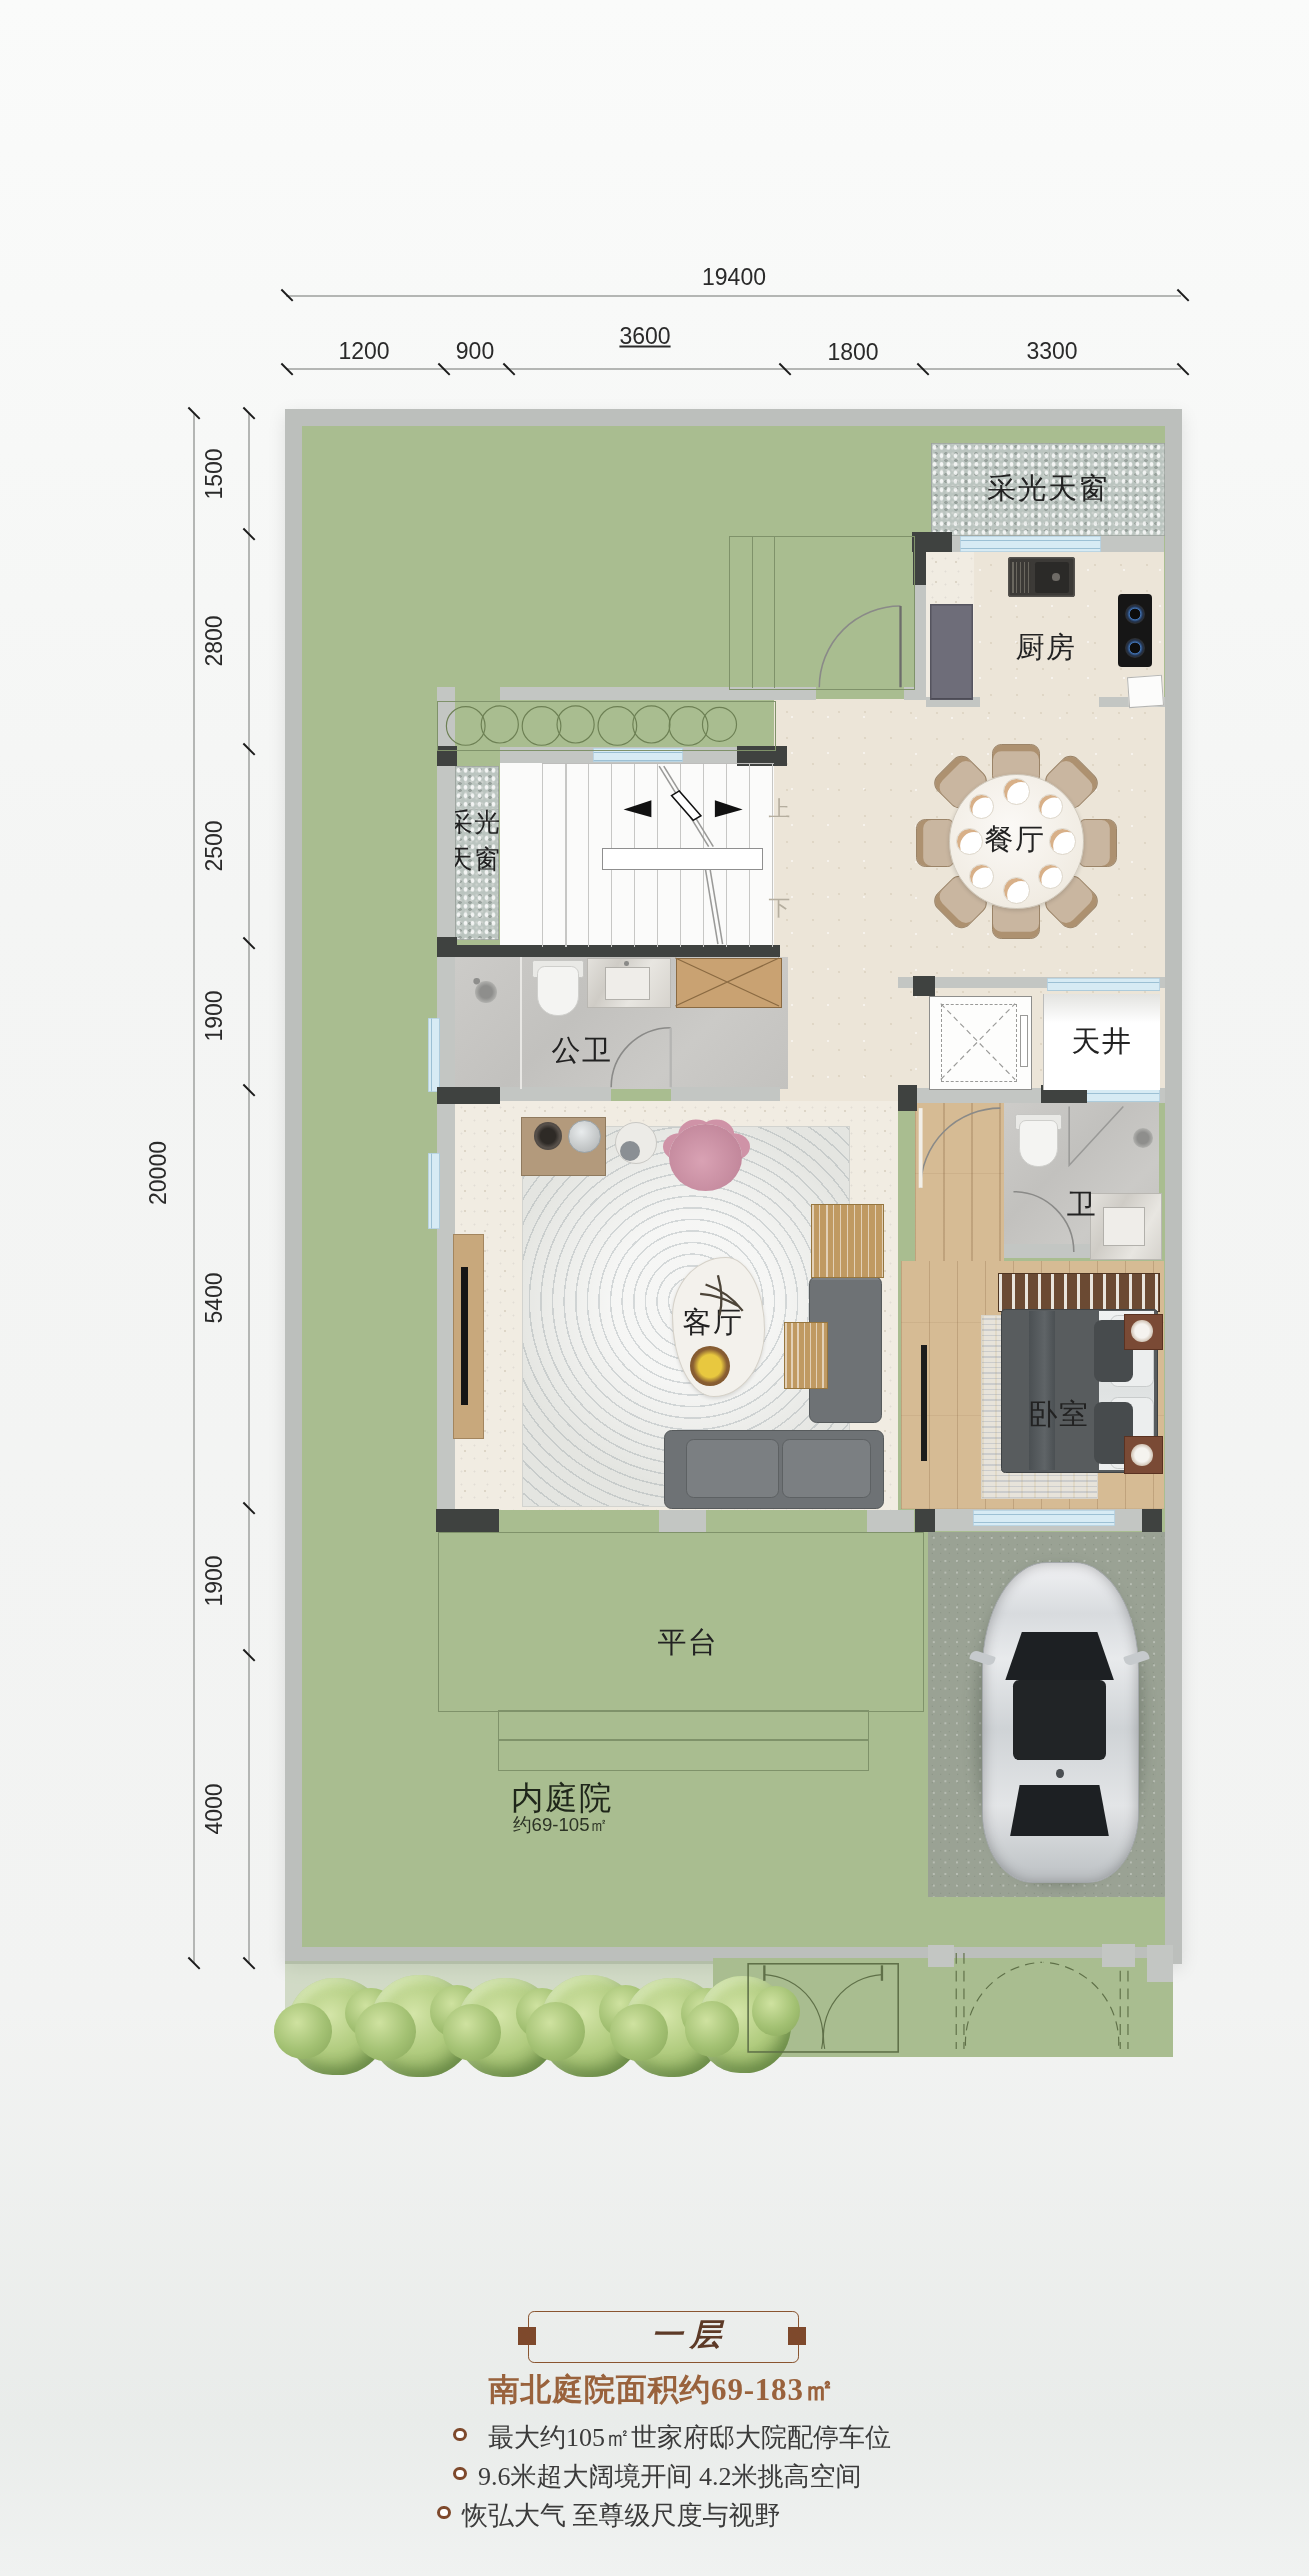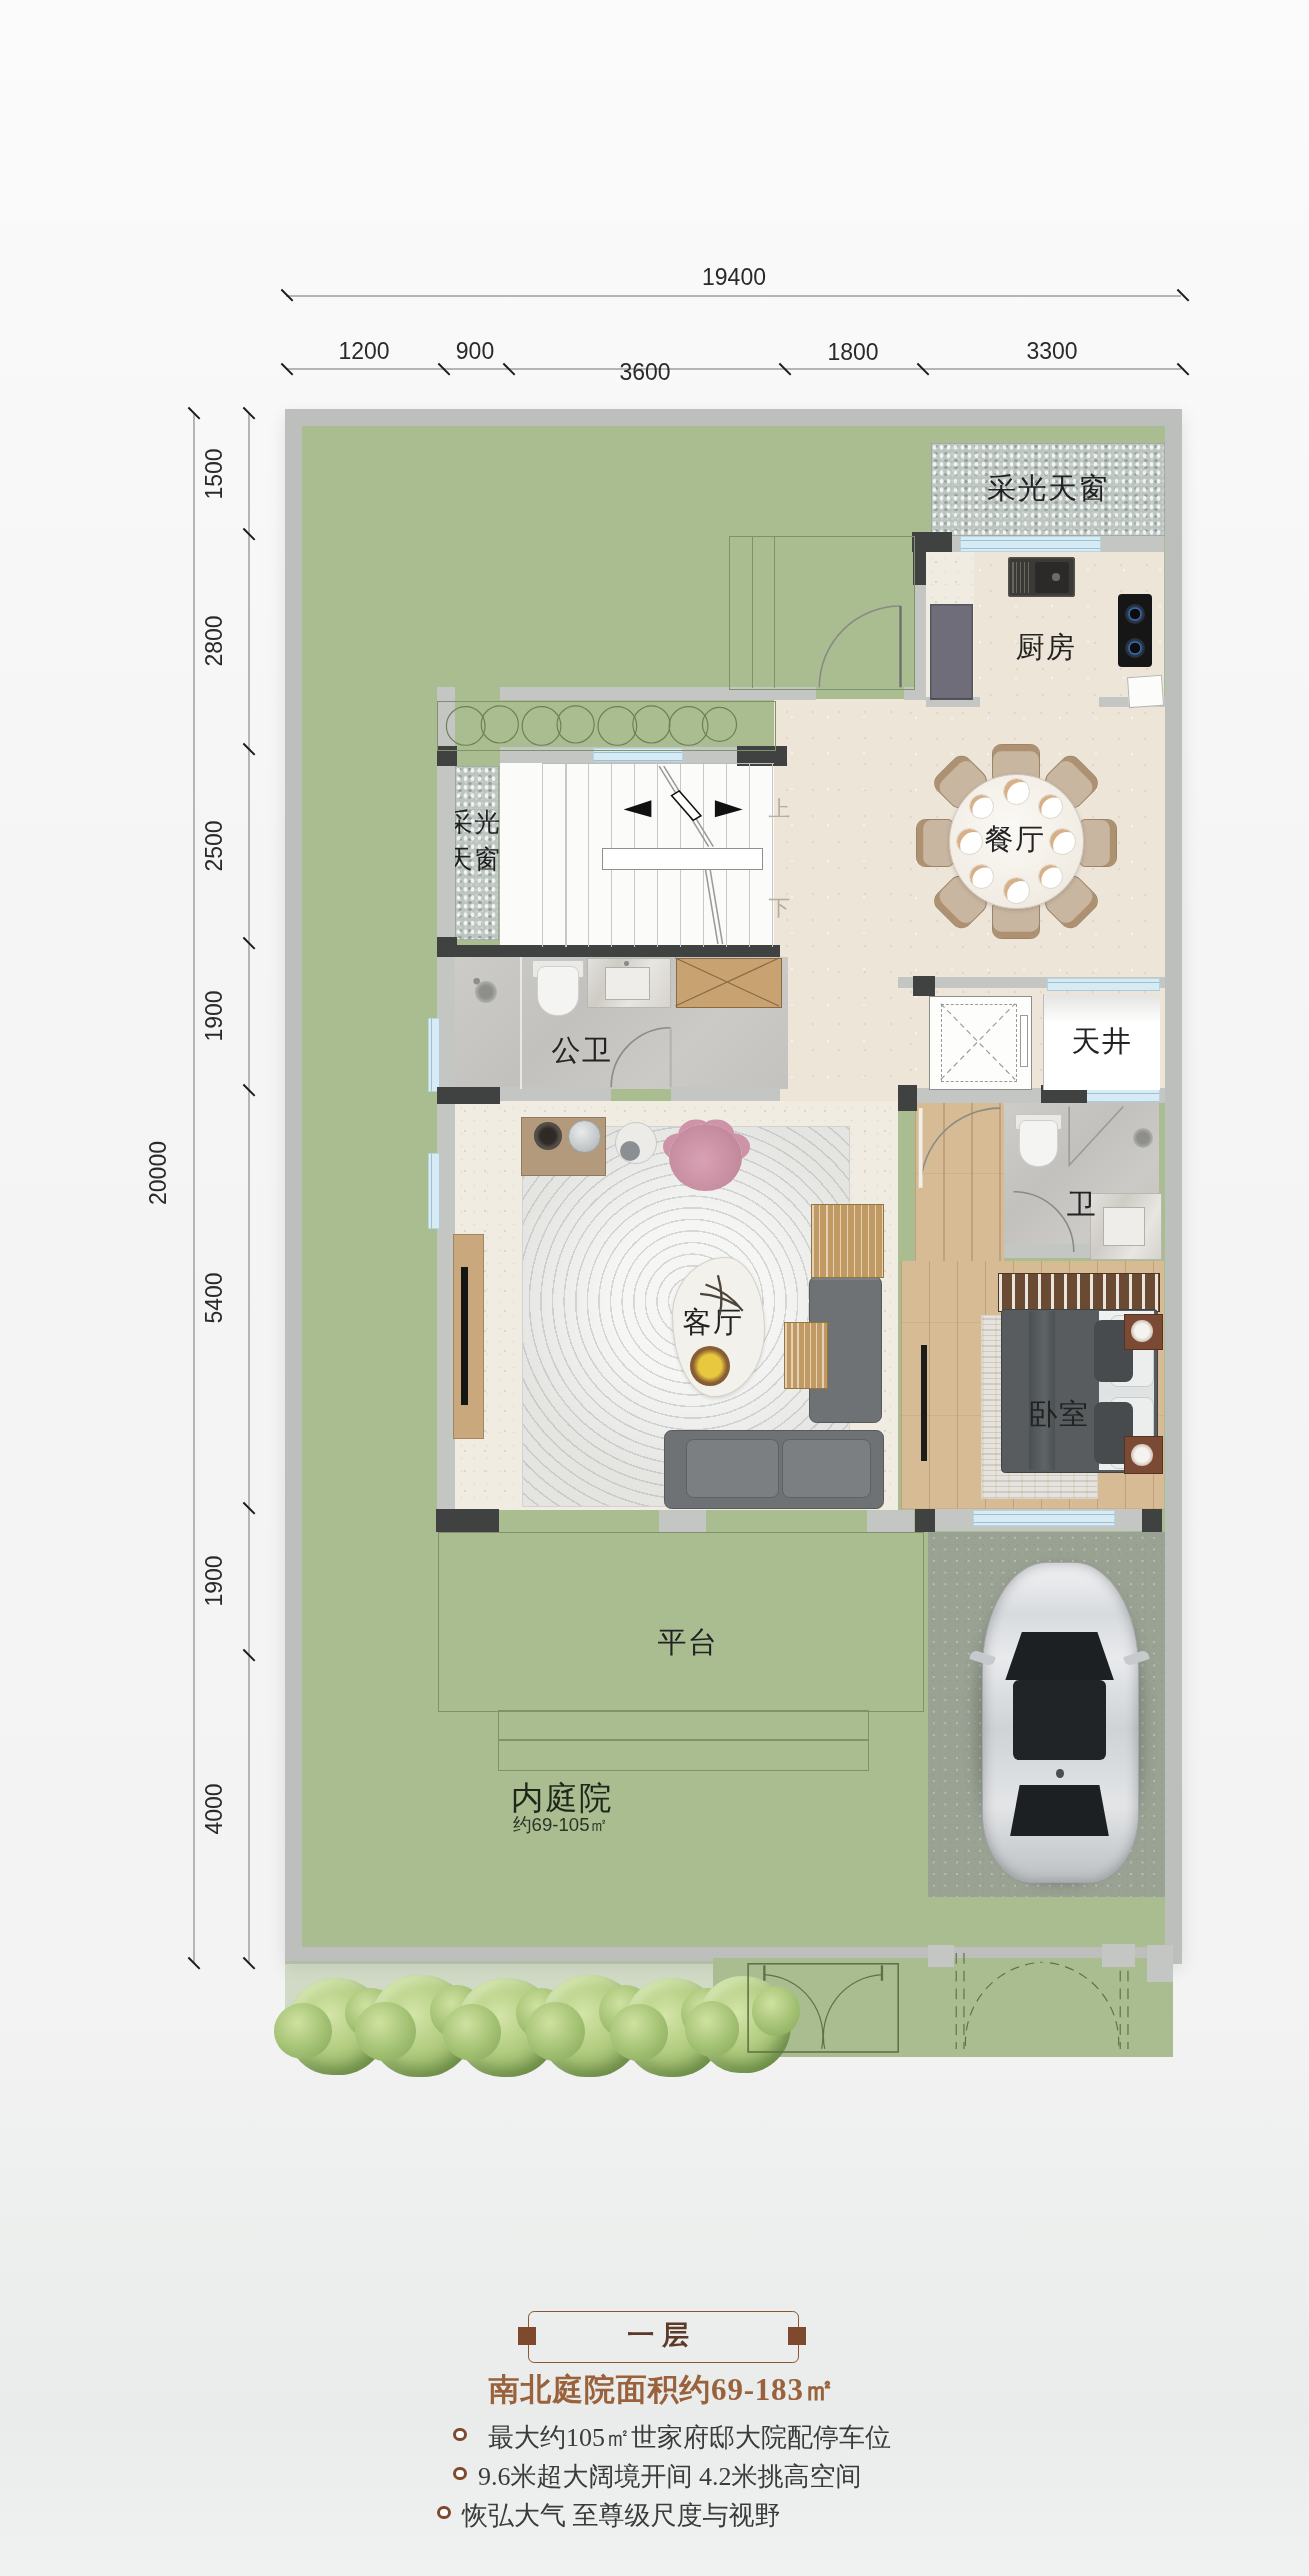--- a/index.html
+++ b/index.html
@@ -54,21 +54,21 @@
 
 <div class="dline" style="left:286px;top:368px;width:895px;height:1.5px;"></div>
 <div class="tick" style="left:279px;top:368px;"></div>
 <div class="tick" style="left:436px;top:368px;"></div>
 <div class="tick" style="left:501px;top:368px;"></div>
 <div class="tick" style="left:777px;top:368px;"></div>
 <div class="tick" style="left:915px;top:368px;"></div>
 <div class="tick" style="left:1175px;top:368px;"></div>
 <div class="dimtxt" style="left:364px;top:351px;">1200</div>
 <div class="dimtxt" style="left:475px;top:351px;">900</div>
-<div class="dimtxt" style="left:645px;top:372px;">3600</div>
+<div class="dimtxt" style="left:645px;top:336px;text-decoration:underline;">3600</div>
 <div class="dimtxt" style="left:853px;top:352px;">1800</div>
 <div class="dimtxt" style="left:1052px;top:351px;">3300</div>
 
 <div class="dline" style="left:193px;top:413px;width:1.5px;height:1551px;"></div>
 <div class="tick" style="left:186px;top:412px;"></div>
 <div class="tick" style="left:186px;top:1962px;"></div>
 <div class="dimtxt vert" style="left:158px;top:1173px;">20000</div>
 
 <div class="dline" style="left:248px;top:413px;width:1.5px;height:1551px;"></div>
 <div class="tick" style="left:241px;top:412px;"></div>
@@ -323,21 +323,21 @@
   <path d="M 912 1660 q 30 10 48 34 M 928 1648 q 8 28 2 52 M 905 1672 q 26 2 50 16" stroke="#4c4438" stroke-width="3" fill="none"></path>
 </svg>
 
 <div class="wall" style="left:928px;top:1945px;width:26px;height:21.7px;"></div>
 <div class="wall" style="left:1102px;top:1944px;width:32.5px;height:23px;"></div>
 <div class="wall" style="left:1147px;top:1945px;width:25.5px;height:37px;"></div>
 
 <div class="abs" style="left:528px;top:2311px;width:269px;height:50px;border:1.9px solid var(--brown);border-radius:6.2px;"></div>
 <div class="abs" style="left:518px;top:2327px;width:18px;height:18px;background:#7e492c;"></div>
 <div class="abs" style="left:788px;top:2327px;width:18px;height:18px;background:#7e492c;"></div>
-<div class="abs caption-serif" style="left:662px;top:2335px;transform:translate(-50%,-50%);font-size:27px;letter-spacing:7.7px;color:#5d3a27;font-weight:bold;">一层</div>
+<div class="abs caption-serif" style="left:690px;top:2335px;transform:translate(-50%,-50%);font-size:31px;letter-spacing:7.7px;color:#5d3a27;font-weight:bold;font-style:italic;">一层</div>
 <div class="abs caption-serif" style="left:662px;top:2390px;transform:translate(-50%,-50%);font-size:31px;color:var(--brown-head);font-weight:bold;letter-spacing:0.8px;white-space:nowrap;">南北庭院面积约69-183㎡</div>
 
 <div class="abs" style="left:453px;top:2420px;width:433px;height:31px;">
   <span style="position:absolute;left:0;top:7.7px;width:7.7px;height:7.7px;border-radius:50%;border:3.9px solid #7e492c;background:#fff;"></span>
   <span class="caption-serif" style="position:absolute;left:35px;top:0;font-size:26px;color:#3b3b3b;white-space:nowrap;">最大约105㎡世家府邸大院配停车位</span>
 </div>
 <div class="abs" style="left:453px;top:2459px;width:433px;height:31px;">
   <span style="position:absolute;left:0;top:7.7px;width:7.7px;height:7.7px;border-radius:50%;border:3.9px solid #7e492c;background:#fff;"></span>
   <span class="caption-serif" style="position:absolute;left:25px;top:0;font-size:26px;color:#3b3b3b;white-space:nowrap;">9.6米超大阔境开间  4.2米挑高空间</span>
 </div>

